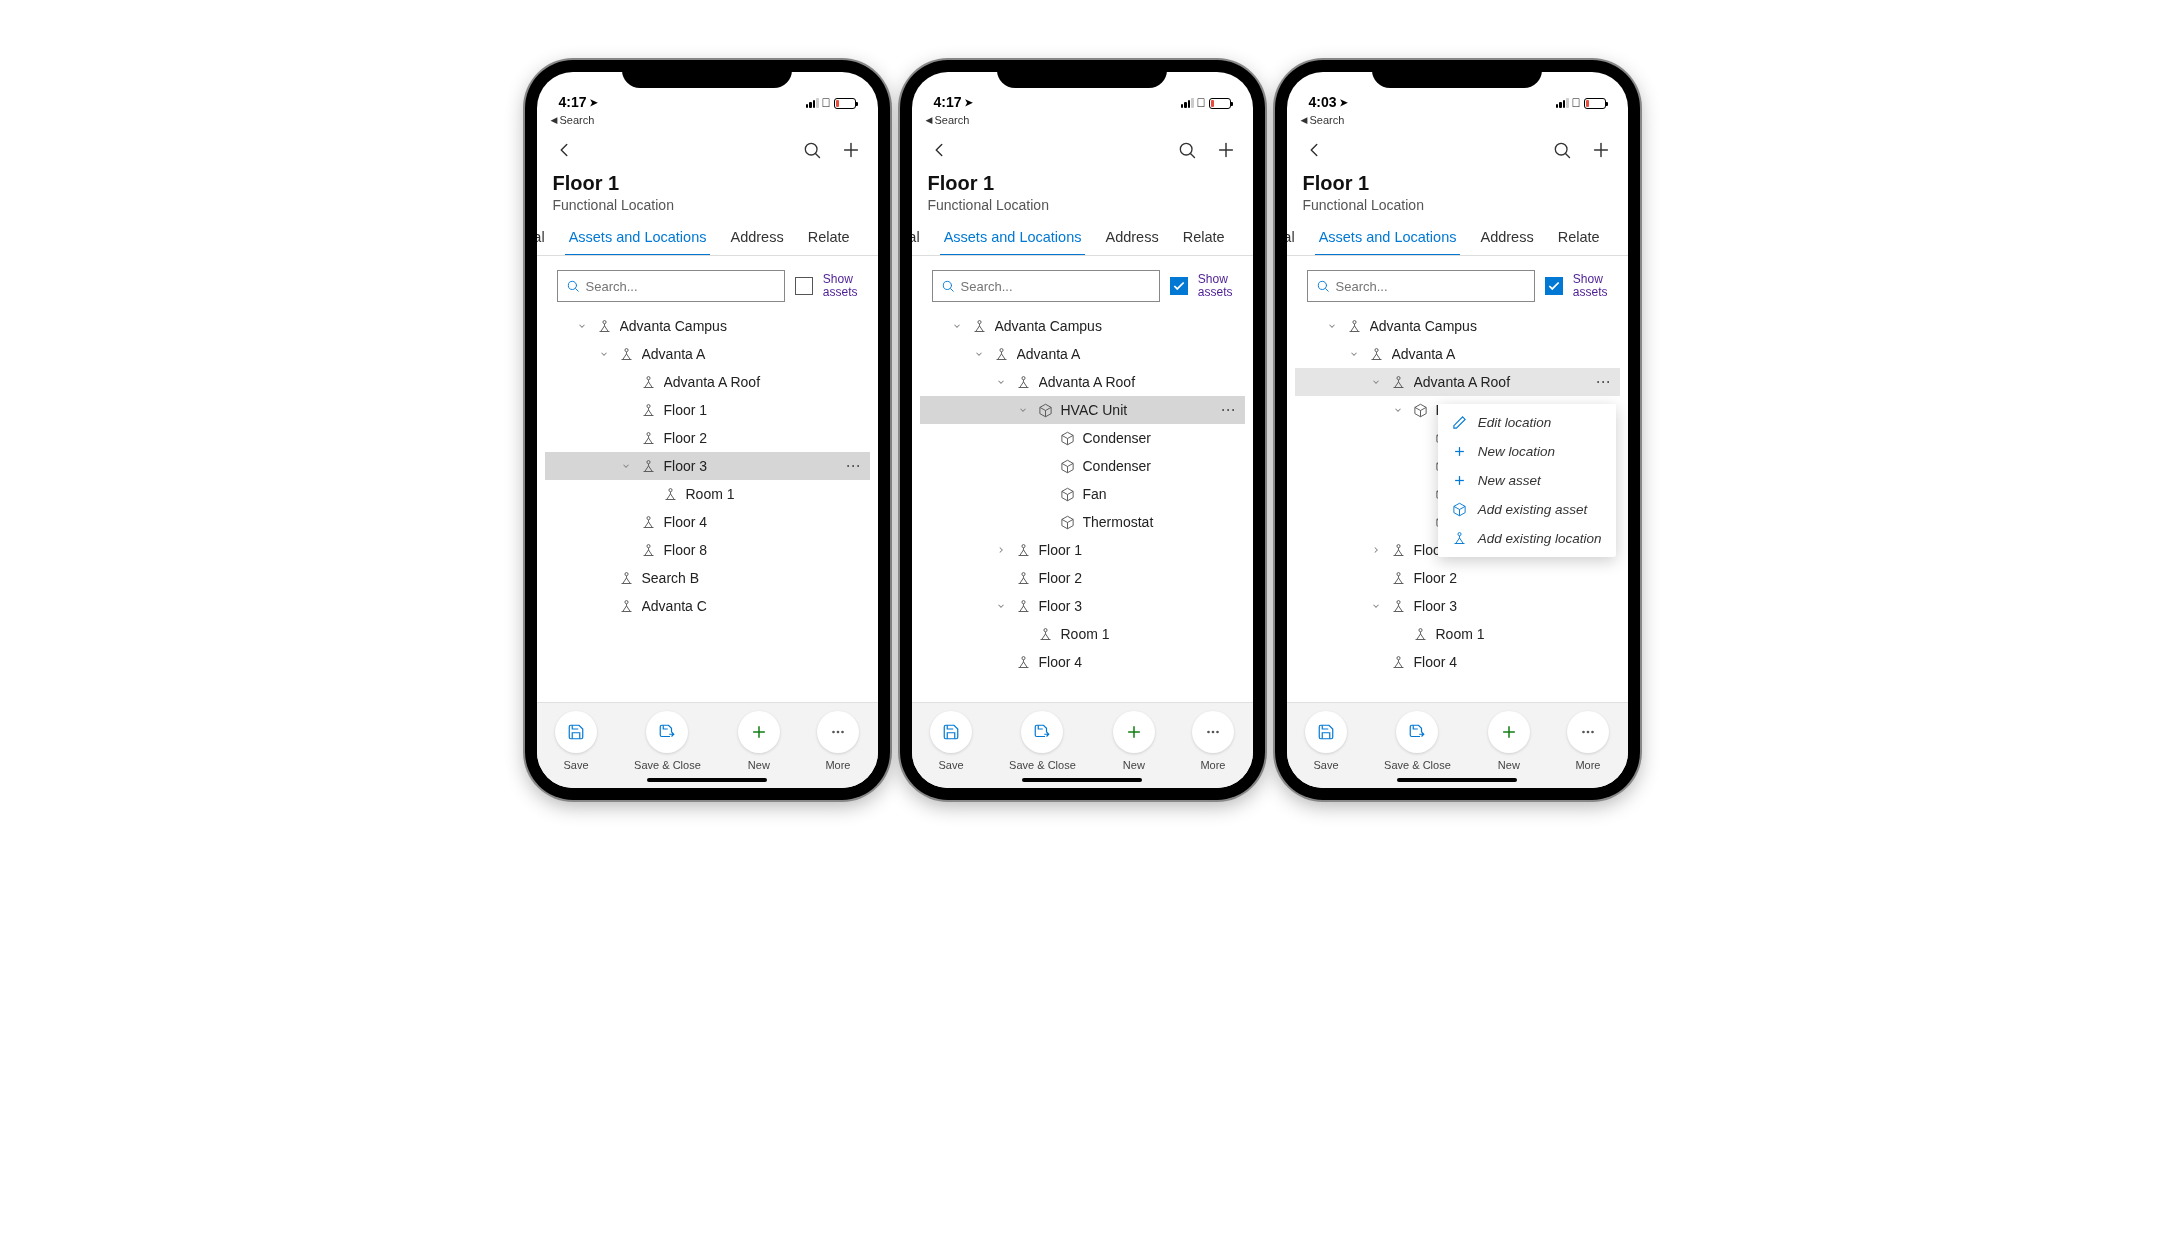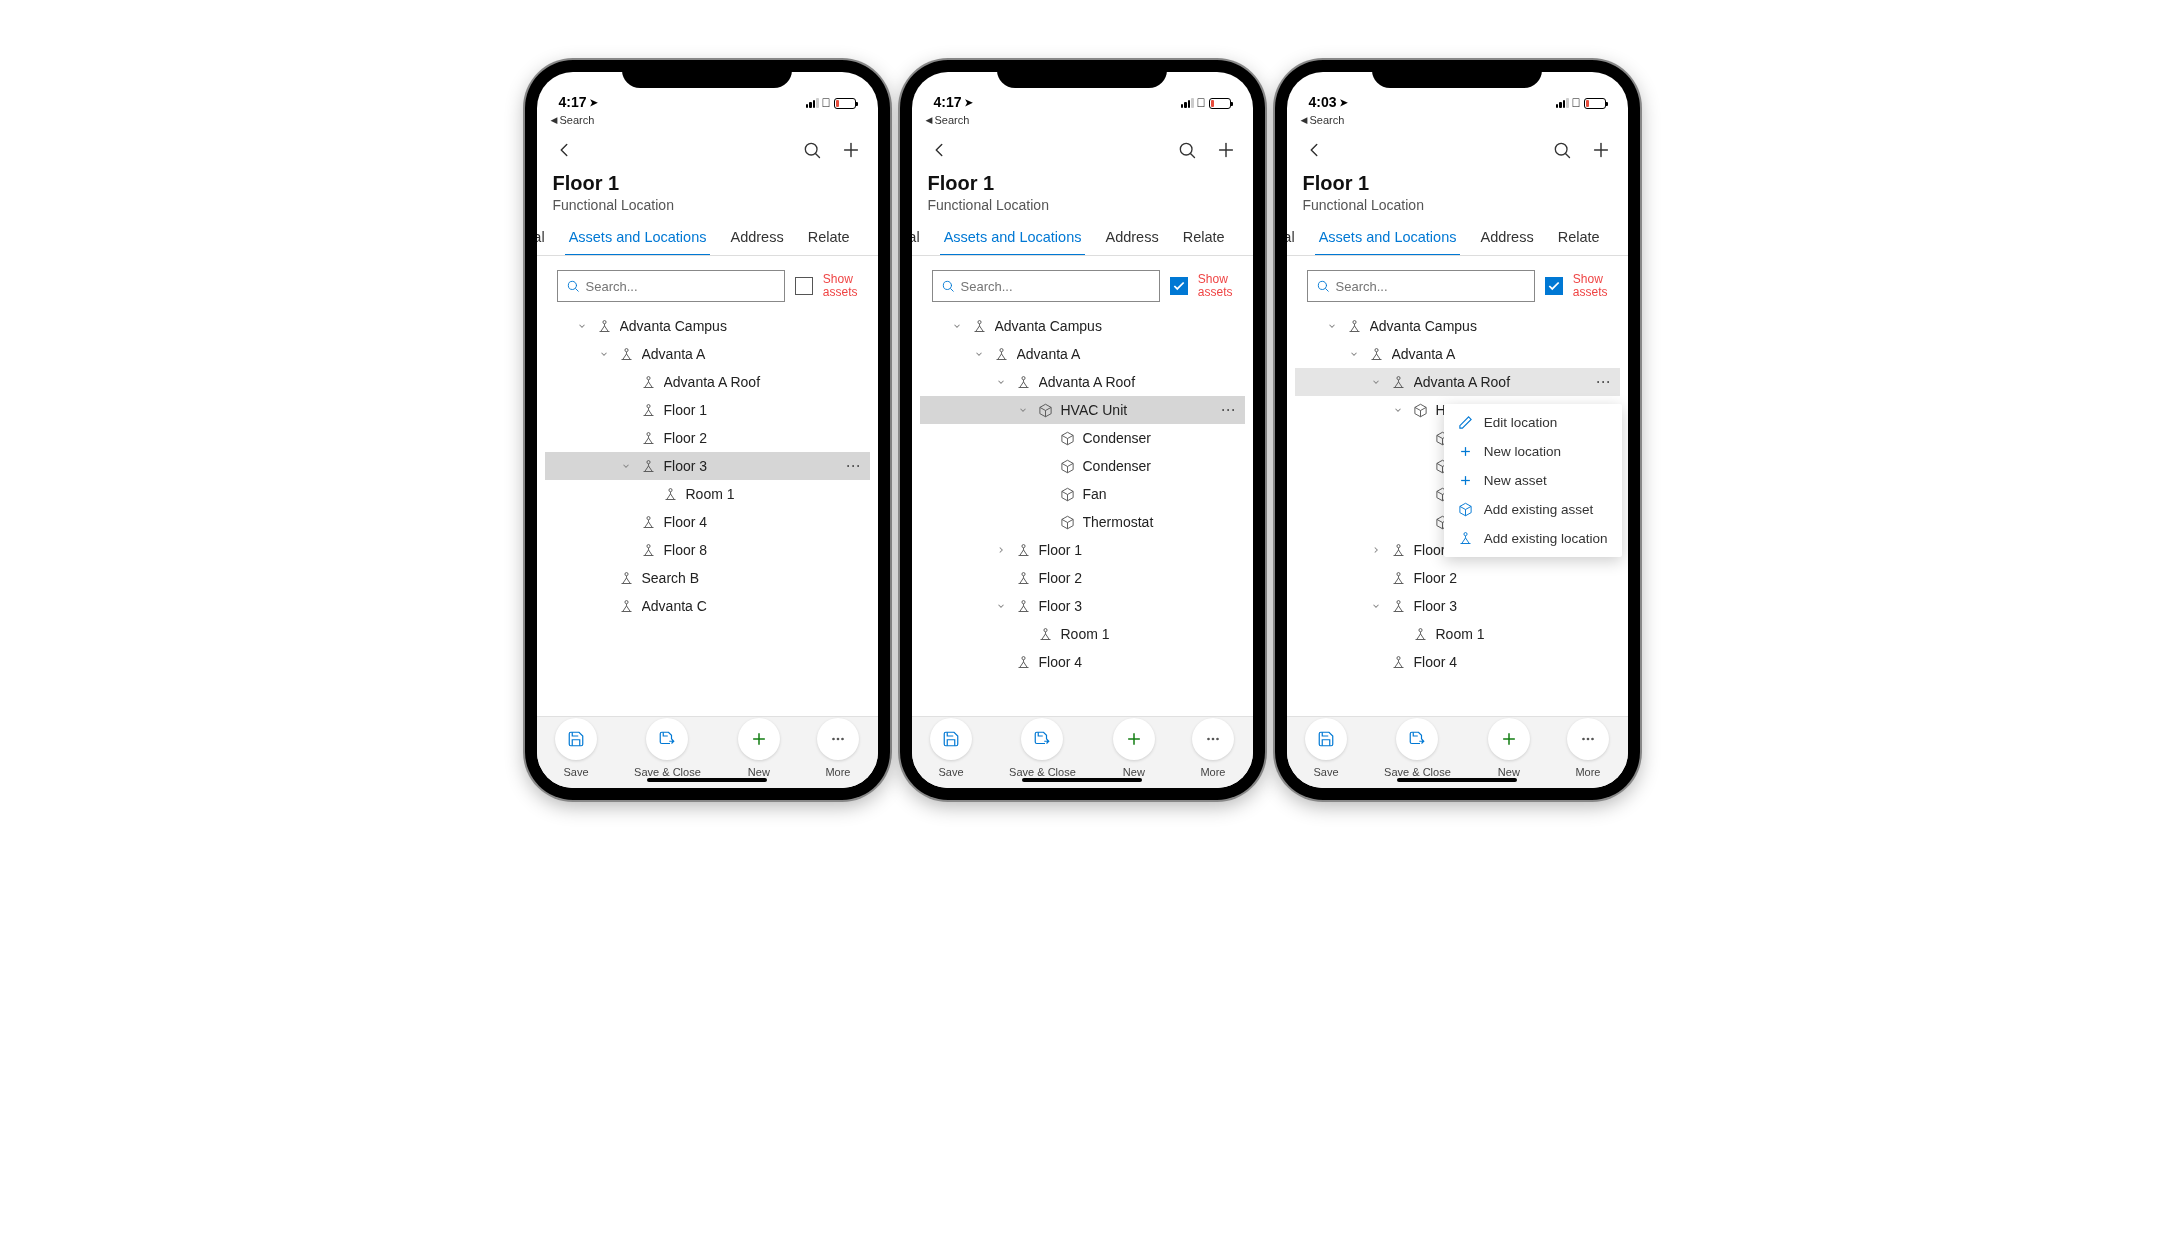--- a/index.html
+++ b/index.html
@@ -130,21 +130,21 @@
     gap: 6px;
   }
   .search-box input {
     border: none;
     outline: none;
     flex: 1;
     font-size: 13px;
     color: #555;
   }
   .search-box .mag { color:#0078d4; }
-  .show-assets { display:flex; align-items:center; gap:6px; font-size:12px; color:#ef4444; line-height:1.1;}
+  .show-assets { display:flex; align-items:center; gap:6px; font-size:12px; color:#4c1d95; line-height:1.1;}
   .checkbox {
     width: 18px; height: 18px; border: 1px solid #555; display:flex; align-items:center; justify-content:center;
   }
   .checkbox.checked { background:#0078d4; border-color:#0078d4; color:#fff; }
   .tree { font-size: 14px; color:#222; }
   .node {
     display: flex;
     align-items: center;
     height: 28px;
     gap: 8px;
@@ -152,21 +152,21 @@
     position: relative;
   }
   .node.selected { background: #d6d6d6; }
   .node.selected-light { background: #e5e5e5; }
   .node .chev { width:12px; color:#888; font-size:10px; text-align:center;}
   .node .indent { flex-shrink:0; }
   .node .icon { color:#555; flex-shrink:0;}
   .node .label { flex:1; white-space:nowrap; overflow:hidden; text-overflow:ellipsis;}
   .node .dots { color:#555; letter-spacing:1px; font-weight:bold; font-size:12px;}
   .bottom-bar {
-    height: 72px;
+    height: 86px;
     background: #f3f3f3;
     border-top: 1px solid #e0e0e0;
     display: flex;
     justify-content: space-around;
     align-items: center;
     padding-bottom: 10px;
   }
   .bot-btn {
     display:flex; flex-direction:column; align-items:center; gap:6px;
     cursor:pointer;
@@ -1049,21 +1049,21 @@
       <span class="icon">
               <svg width="15" height="15" viewBox="0 0 24 24" fill="none" stroke="#555" stroke-width="1.5">
                 <circle cx="12" cy="5" r="2.5"></circle>
                 <path d="M12 8 L12 11 L6 20 M12 11 L18 20 M4 20 L20 20"></path>
               </svg>
             </span>
       <span class="label">Floor 4</span>
 
     </div>
         </div>
-        <div class="context-menu" style="top:148px; right:6px;">
+        <div class="context-menu" style="top:148px; right:12px;font-style:italic;">
       <div class="ctx-item">
             <span class="ctx-icon">
               <svg width="15" height="15" viewBox="0 0 24 24" fill="none" stroke="#0078d4" stroke-width="1.8">
                 <path d="M17 3l4 4L7 21H3v-4L17 3z"></path>
               </svg>
             </span>
             <span>Edit location</span>
           </div>
       <div class="ctx-item">
             <span class="ctx-icon">

